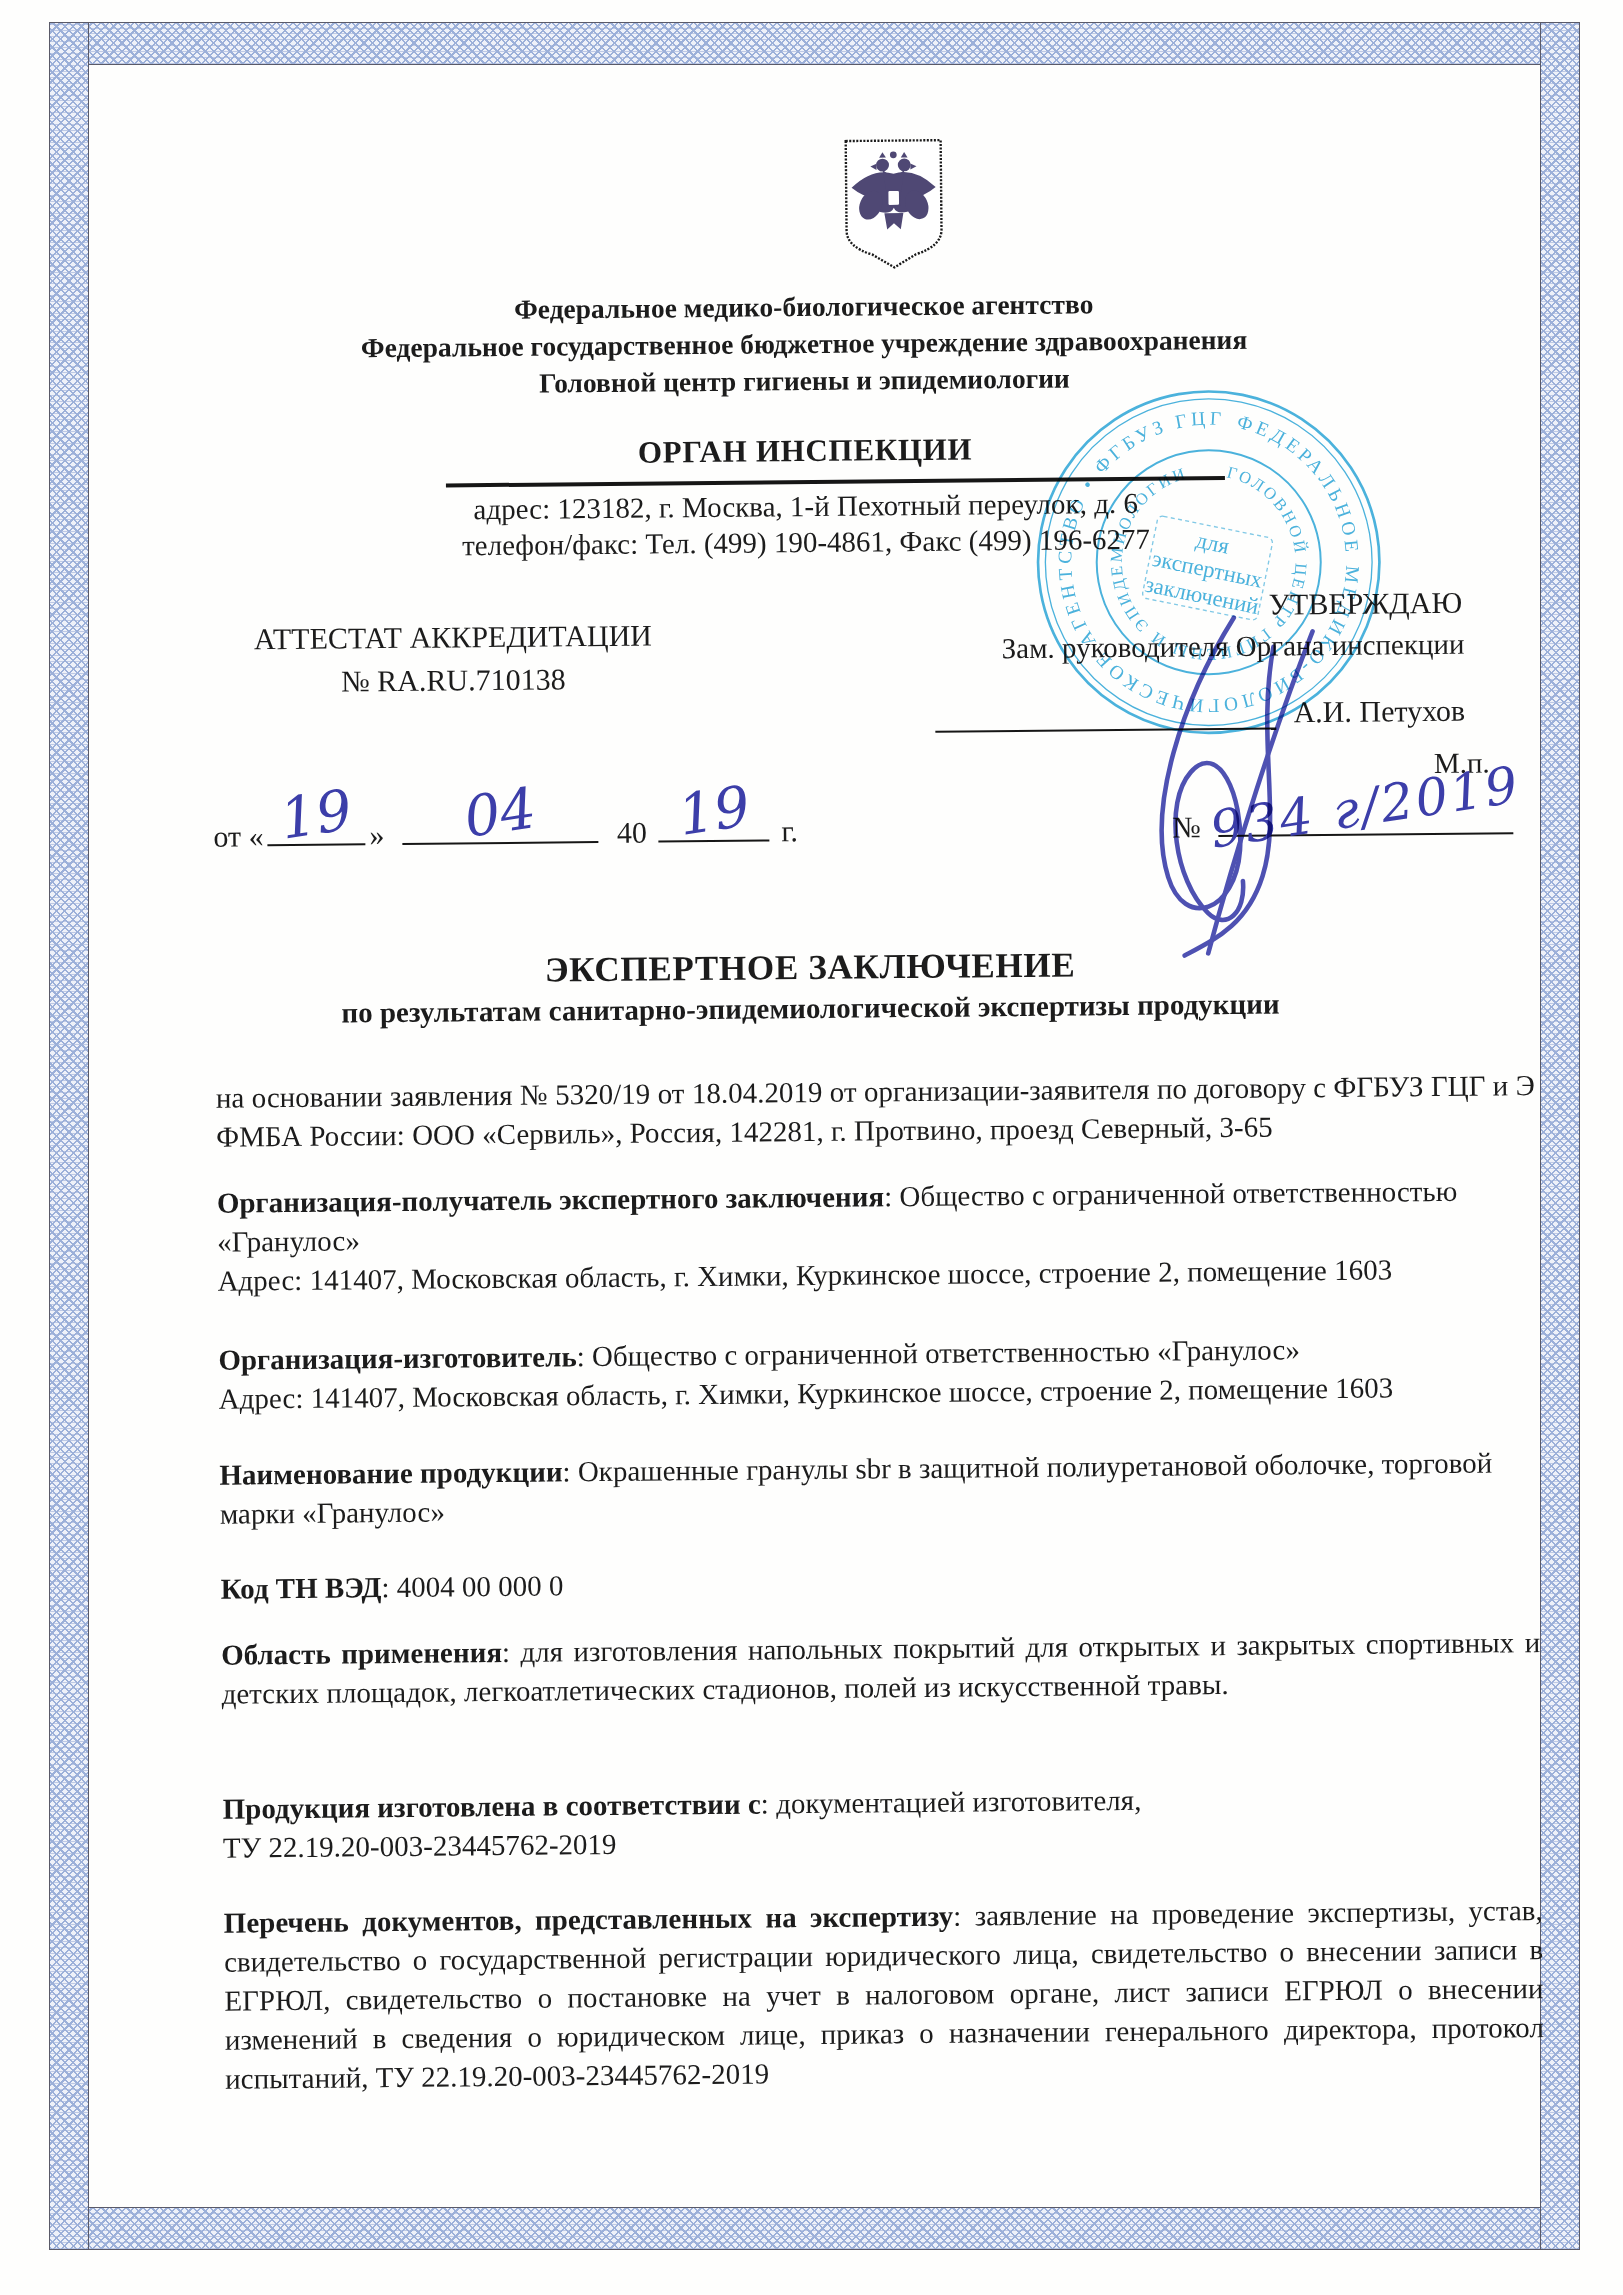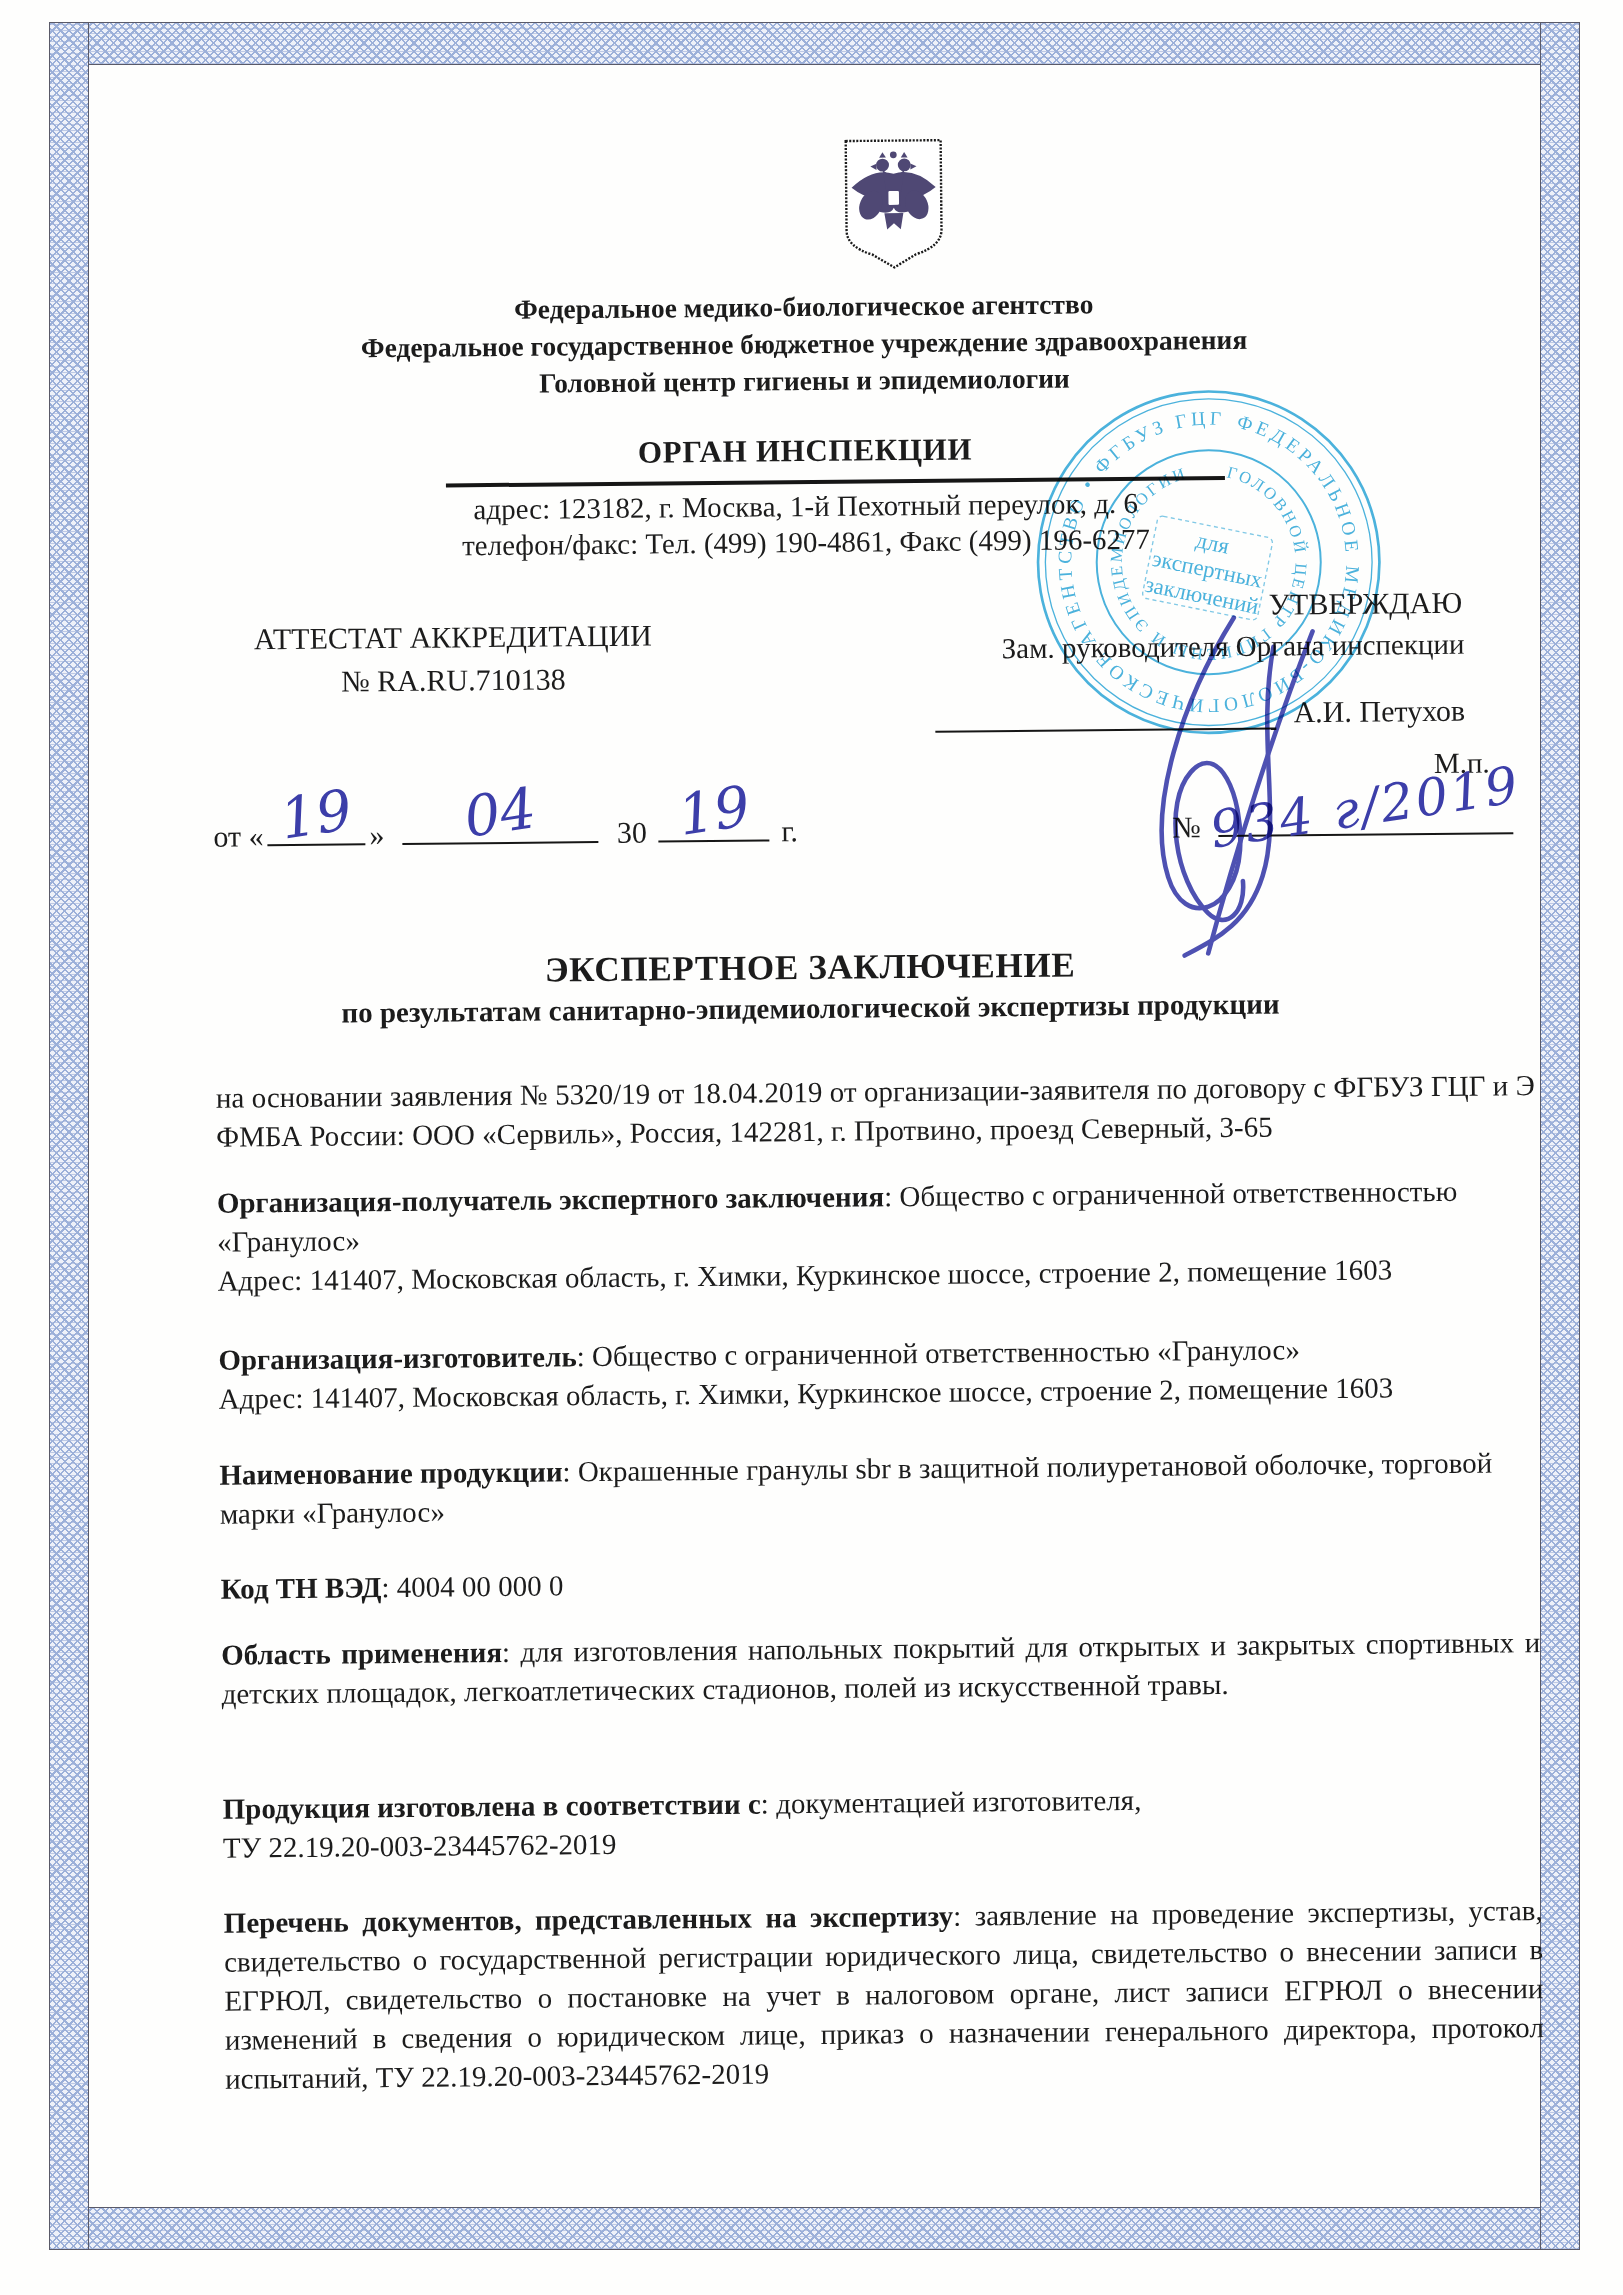--- a/index.html
+++ b/index.html
@@ -99,21 +99,21 @@
 
     <div class="abs approve" style="top:592px;">УТВЕРЖДАЮ</div>
     <div class="abs pos-line" style="top:634px;">Зам. руководителя Органа инспекции</div>
     <div class="abs sig-row" style="top:699px;">
       <span class="sig-line"></span>
       <span class="sig-name">А.И. Петухов</span>
     </div>
     <div class="abs mp" style="top:753px;">М.п.</div>
 
     <div class="abs fieldrow" style="left:216px;top:808px;">
-      <span>от «</span><span class="blank day-blank"><span class="hw hw-date">19</span></span><span>»</span><span class="blank month-blank"><span class="hw hw-date">04</span></span><span>30</span><span class="blank year-blank"><span class="hw hw-date">19</span></span><span>г.</span>
+      <span>от «</span><span class="blank day-blank"><span class="hw hw-date">19</span></span><span>»</span><span class="blank month-blank"><span class="hw hw-date">04</span></span><span>40</span><span class="blank year-blank"><span class="hw hw-date">19</span></span><span>г.</span>
     </div>
 
     <div class="abs fieldrow" style="left:1175px;top:808px;">
       <span>№</span><span class="blank num-blank"><span class="hw hw-num">934 г/2019</span></span>
     </div>
 
     <div class="abs center title-main" style="top:948px;">ЭКСПЕРТНОЕ ЗАКЛЮЧЕНИЕ</div>
     <div class="abs center title-sub" style="top:992px;">по результатам санитарно-эпидемиологической экспертизы продукции</div>
 
     <div class="abs para j" style="top:1073px;">

